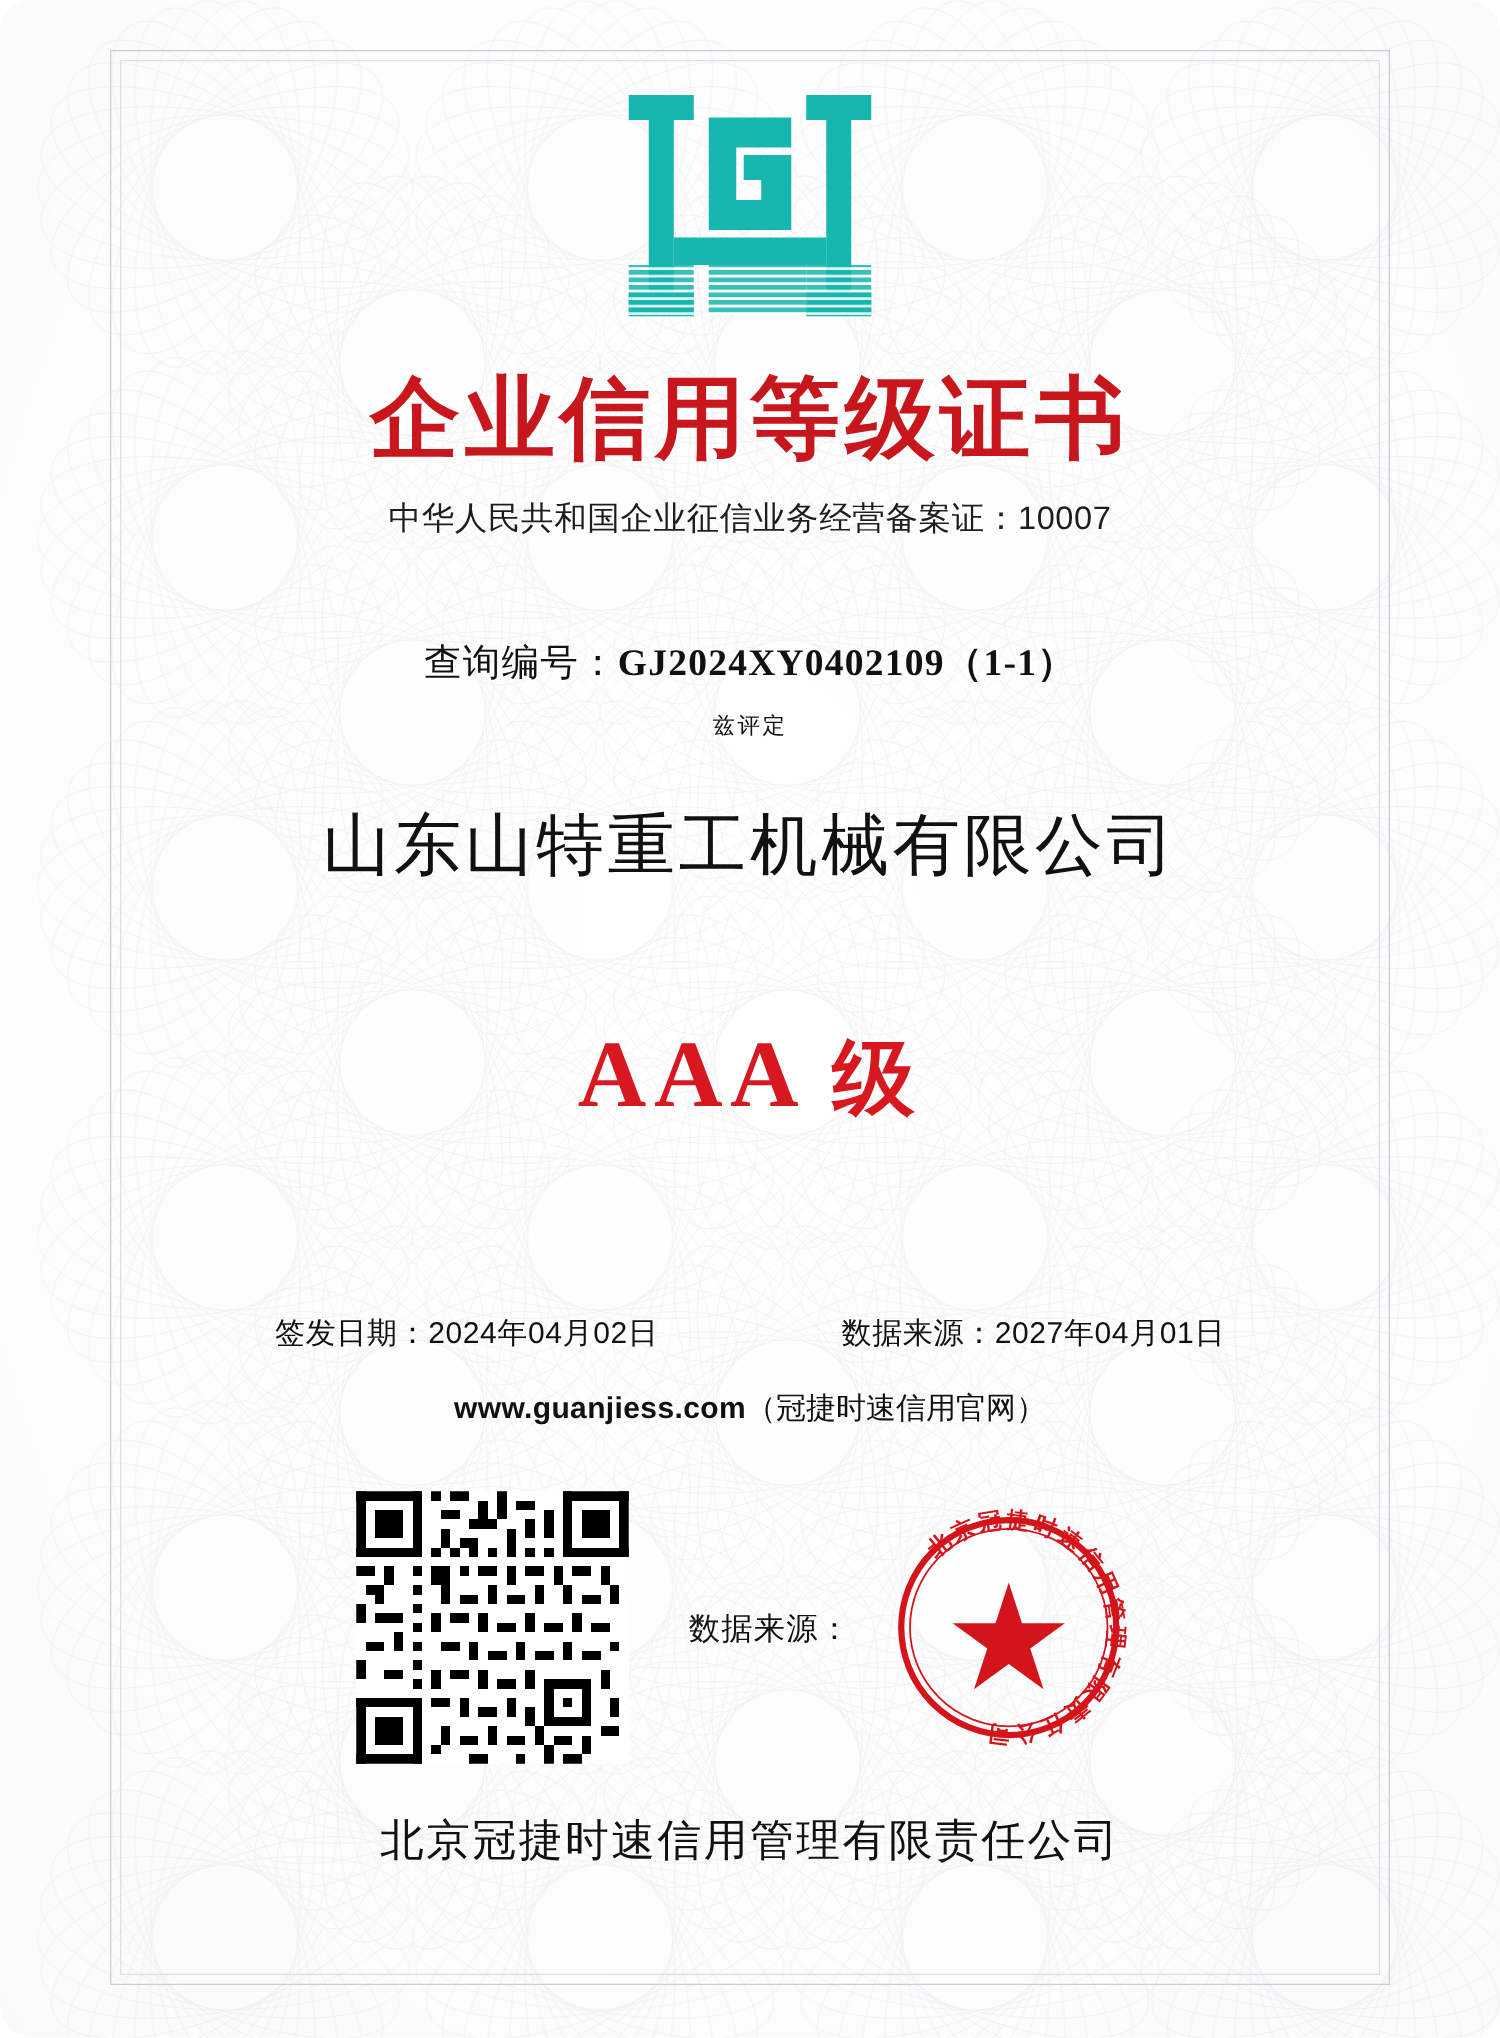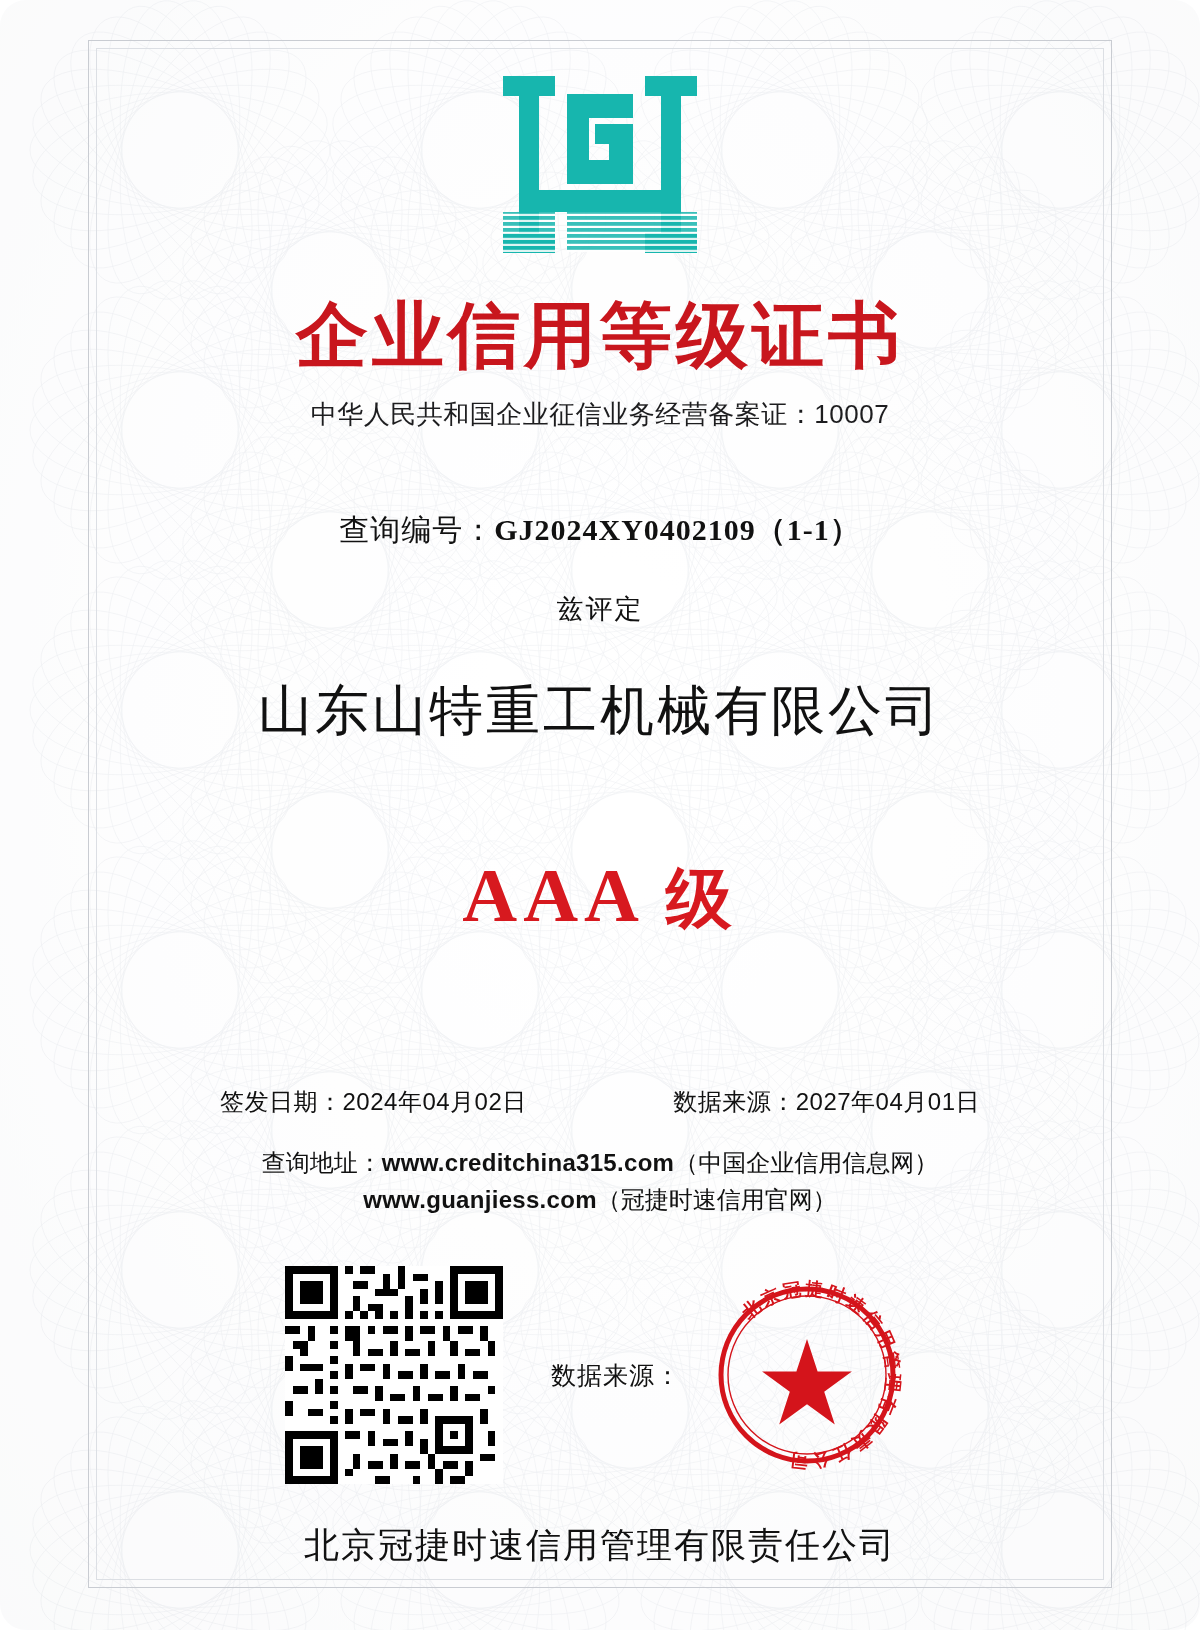--- a/index.html
+++ b/index.html
@@ -90,22 +90,22 @@
     font-family: "Liberation Serif", serif;
     font-size: 30px;
     color: #111;
     letter-spacing: 1px;
     white-space: nowrap;
   }
   .query-no .label { font-family: "Liberation Sans", sans-serif; }
   .query-no .value { font-weight: bold; font-family: "Liberation Serif", serif; }
 
   .assess-line {
-    margin-top: 40px;
-    font-size: 27px;
+    margin-top: 17px;
+    font-size: 18px;
     color: #111;
     letter-spacing: 2px;
   }
 
   .company {
     margin-top: 48px;
     font-size: 54px;
     font-weight: normal;
     color: #111;
     letter-spacing: 3px;
@@ -303,23 +303,20 @@
       <span>AAA</span>
       <span class="cn">级</span>
     </div>
 
     <div class="dates">
       <span>签发日期：2024年04月02日</span>
       <span>数据来源：2027年04月01日</span>
     </div>
 
     <div class="url-block">
-      <div>
-        <span>查询地址：</span><span class="u">www.creditchina315.com</span><span>（中国企业信用信息网）</span>
-      </div>
       <div>
         <span class="u">www.guanjiess.com</span><span>（冠捷时速信用官网）</span>
       </div>
     </div>
 
     <div class="bottom-row">
 
       <svg class="qr" viewBox="0 0 29 29" shape-rendering="crispEdges">
         <rect width="29" height="29" fill="#ffffff"></rect>
         <g fill="#000000">

